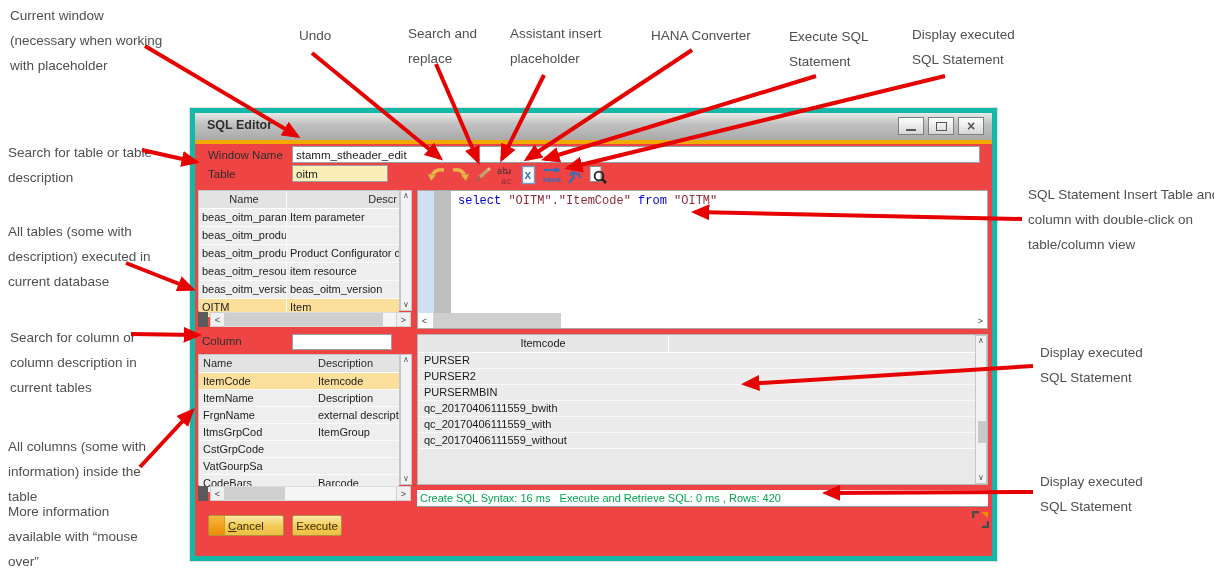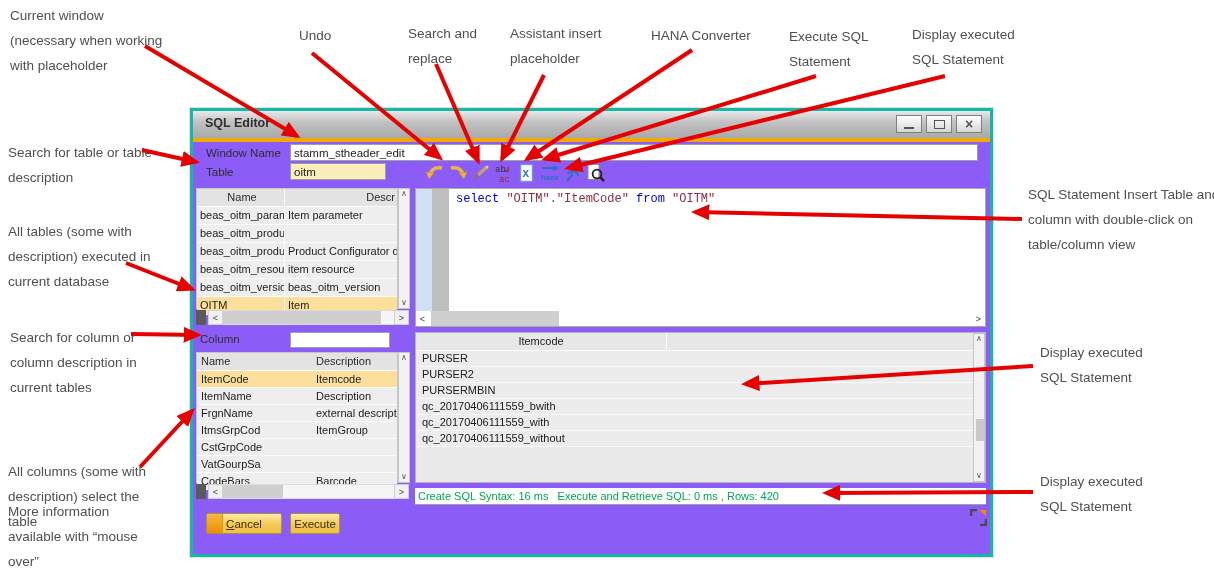--- a/index.html
+++ b/index.html
@@ -6,22 +6,22 @@
   body{
     width:1214px;height:578px;position:relative;background:#ffffff;
     font-family:"Liberation Sans",sans-serif;overflow:hidden;
   }
   
   .note{position:absolute;font-size:13.5px;line-height:25px;color:#4f4f4f;}
   .note div{white-space:nowrap;}
   
   #arrows{position:absolute;left:0;top:0;width:1214px;height:578px;pointer-events:none;z-index:30;}
   
-  #win{position:absolute;left:190px;top:108px;width:797px;height:443px;background:#8b5cf6;
-       border:3px solid #14b8a6;box-shadow:0 0 0 1px #e0e0e0;z-index:5;}
+  #win{position:absolute;left:190px;top:108px;width:797px;height:443px;background:#ef4444;
+       border:5px solid #14b8a6;box-shadow:0 0 0 1px #e0e0e0;z-index:5;}
   #titlebar{position:absolute;left:0;top:0;width:100%;height:27px;
        background:linear-gradient(180deg,#e9e9e9 0%,#c2c2c2 40%,#a9a9a9 100%);
        border-bottom:1px solid #8f8f8f;}
   #title{position:absolute;left:12px;top:5px;font-size:12.5px;font-weight:bold;color:#2f2f2f;}
   .winbtn{position:absolute;top:4px;width:26px;height:18px;box-sizing:border-box;
        background:linear-gradient(#ffffff,#d6d6d6);border:1px solid #7f7f7f;
        display:flex;align-items:center;justify-content:center;}
   #btn-min{right:68px;} #btn-max{right:38px;} #btn-close{right:8px;}
   #btn-min i{display:block;width:10px;height:0;border-bottom:2px solid #555;margin-top:8px;}
   #btn-max i{display:block;width:9px;height:7px;border:1.5px solid #555;}
@@ -134,23 +134,23 @@
 <div class="note" style="left:8px;top:219px;">
   <div>All tables (some with</div>
     <div>description) executed in</div>
     <div>current database</div>
 </div>
 <div class="note" style="left:10px;top:325px;">
   <div>Search for column or</div>
     <div>column description in</div>
     <div>current tables</div>
 </div>
-<div class="note" style="left:8px;top:434px;margin-top:25px;">
+<div class="note" style="left:8px;top:434px;">
   <div>All columns (some with</div>
-    <div>description) select the</div>
+    <div>information) inside the</div>
     <div>table</div>
 </div>
 <div class="note" style="left:8px;top:499px;">
   <div>More information</div>
     <div>available with “mouse</div>
     <div>over”</div>
 </div>
 <div class="note" style="left:1028px;top:182px;">
   <div>SQL Statement Insert Table and</div>
     <div>column with double-click on</div>

